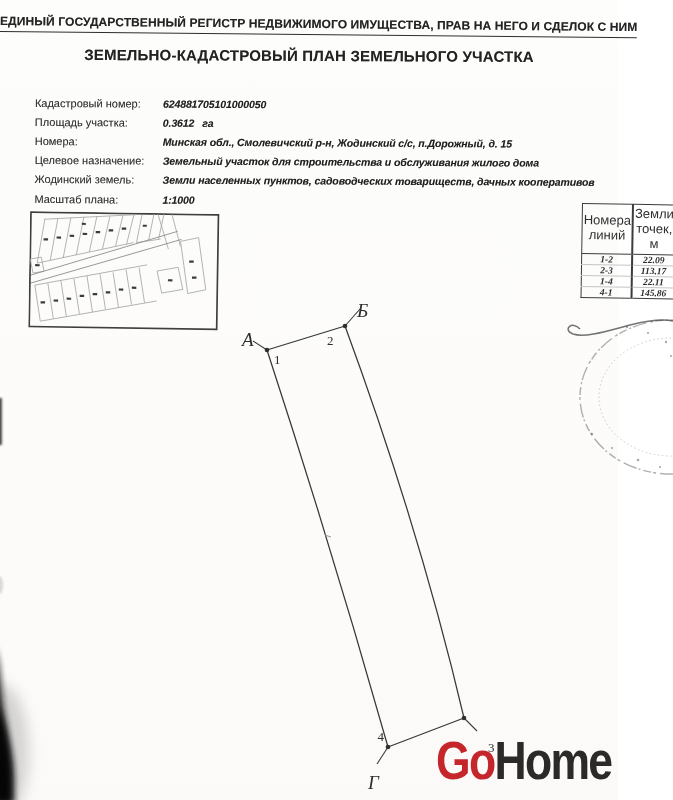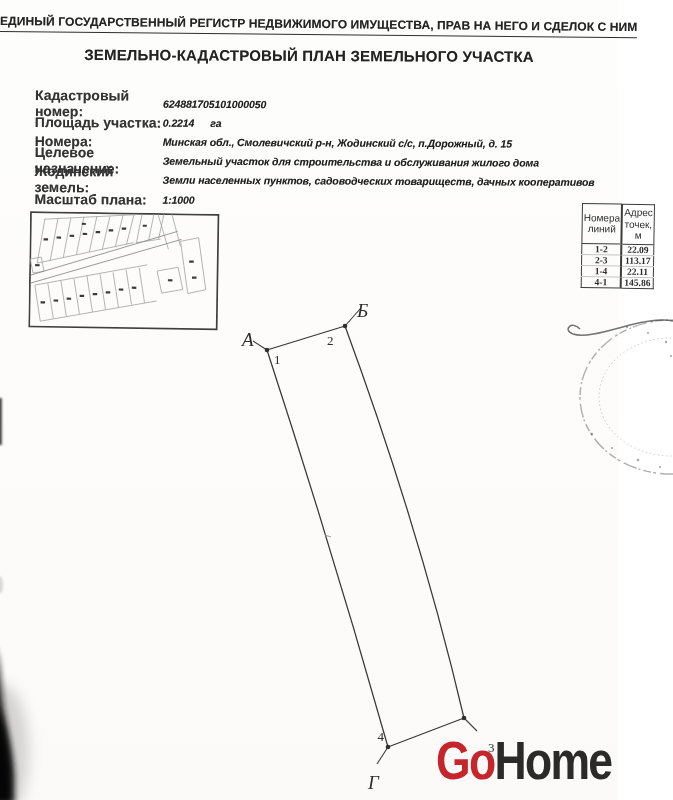--- a/index.html
+++ b/index.html
@@ -15,34 +15,34 @@
               color:#242424;border-bottom:1.3px solid #2e2e2e;padding-bottom:3px;
               text-shadow:0 0 .5px rgba(40,40,40,.45);}
   .doc-title{position:absolute;top:47px;left:0;right:0;text-align:center;
               font-size:15px;font-weight:bold;letter-spacing:.2px;color:#222;
               transform:rotate(0.25deg);text-shadow:0 0 .5px rgba(40,40,40,.4);}
 
   
   .fields{position:absolute;left:35px;top:93px;width:610px;
           transform:rotate(0.3deg);transform-origin:left top;}
   .frow{display:flex;height:19.2px;align-items:center;}
-  .flabel{flex:0 0 128px;font-size:14px;color:#333;text-shadow:0 0 .4px rgba(50,50,50,.4);font-weight:bold;}
+  .flabel{flex:0 0 128px;font-size:11px;color:#333;text-shadow:0 0 .4px rgba(50,50,50,.4);}
   .fvalue{font-size:10.5px;font-weight:bold;font-style:italic;color:#1f1f1f;
           letter-spacing:-.1px;white-space:nowrap;text-shadow:0 0 .4px rgba(30,30,30,.4);}
-  .funit{margin-left:16px;text-align:center;}
+  .funit{margin-left:8px;text-align:center;}
 
   
   .inset{position:absolute;left:30px;top:211px;transform:rotate(0.9deg);transform-origin:left top;}
 
   
   .mtable-wrap{position:absolute;left:582px;top:203px;transform:rotate(0.9deg);transform-origin:left top;}
   table.mtable{border-collapse:collapse;border:1.4px solid #3c3c3c;background:rgba(255,255,255,.2);}
-  table.mtable th{font-size:10px;font-weight:normal;line-height:1.15;color:#2f2f2f;
+  table.mtable th{font-size:13px;font-weight:normal;line-height:1.15;color:#2f2f2f;
           padding:2px 1px;border-bottom:1.4px solid #3c3c3c;text-align:center;}
-  table.mtable td{font-family:"Liberation Serif",serif;font-weight:600;
+  table.mtable td{font-family:"Liberation Serif",serif;font-style:italic;font-weight:600;
           font-size:9.5px;color:#2c2c2c;text-align:center;padding:0 1px;height:10px;
           border-top:.6px solid #c4c4c4;margin-left:20px;}
   table.mtable .c1{width:44px;}
   table.mtable .c2{width:43px;border-left:2.2px solid #3c3c3c;}
   table.mtable tr.r1 td{border-top:none;}
 
   
   .diagram{position:absolute;left:0;top:0;pointer-events:none;}
   .corner-letter{font-family:"Liberation Serif",serif;font-style:italic;font-size:19px;fill:#2e2e2e;}
   .vnum{font-family:"Liberation Serif",serif;font-size:13px;fill:#2e2e2e;}
@@ -71,21 +71,21 @@
   </div>
   <div class="doc-title">ЗЕМЕЛЬНО-КАДАСТРОВЫЙ ПЛАН ЗЕМЕЛЬНОГО УЧАСТКА</div>
 
   <div class="fields">
     <div class="frow">
       <span class="flabel">Кадастровый номер:</span>
       <span class="fvalue">624881705101000050</span>
     </div>
     <div class="frow">
       <span class="flabel">Площадь участка:</span>
-      <span class="fvalue">0.2214</span>
+      <span class="fvalue">0.3612</span>
       <span class="fvalue funit">га</span>
     </div>
     <div class="frow">
       <span class="flabel">Номера:</span>
       <span class="fvalue">Минская обл., Смолевичский р-н, Жодинский с/с, п.Дорожный, д. 15</span>
     </div>
     <div class="frow">
       <span class="flabel">Целевое назначение:</span>
       <span class="fvalue">Земельный участок для строительства и обслуживания жилого дома</span>
     </div>
@@ -154,21 +154,21 @@
 
   <div class="mtable-wrap">
     <table class="mtable">
       <tbody>
           <tr>
         <th class="c1">
           <span>Номера</span><br>
           <span>линий</span>
         </th>
         <th class="c2">
-          <span>Адрес</span><br>
+          <span>Земли</span><br>
           <span>точек, м</span>
         </th>
       </tr>
       <tr class="r1">
         <td class="c1">1-2</td>
         <td class="c2">22.09</td>
       </tr>
       <tr>
         <td class="c1">2-3</td>
         <td class="c2">113.17</td>

